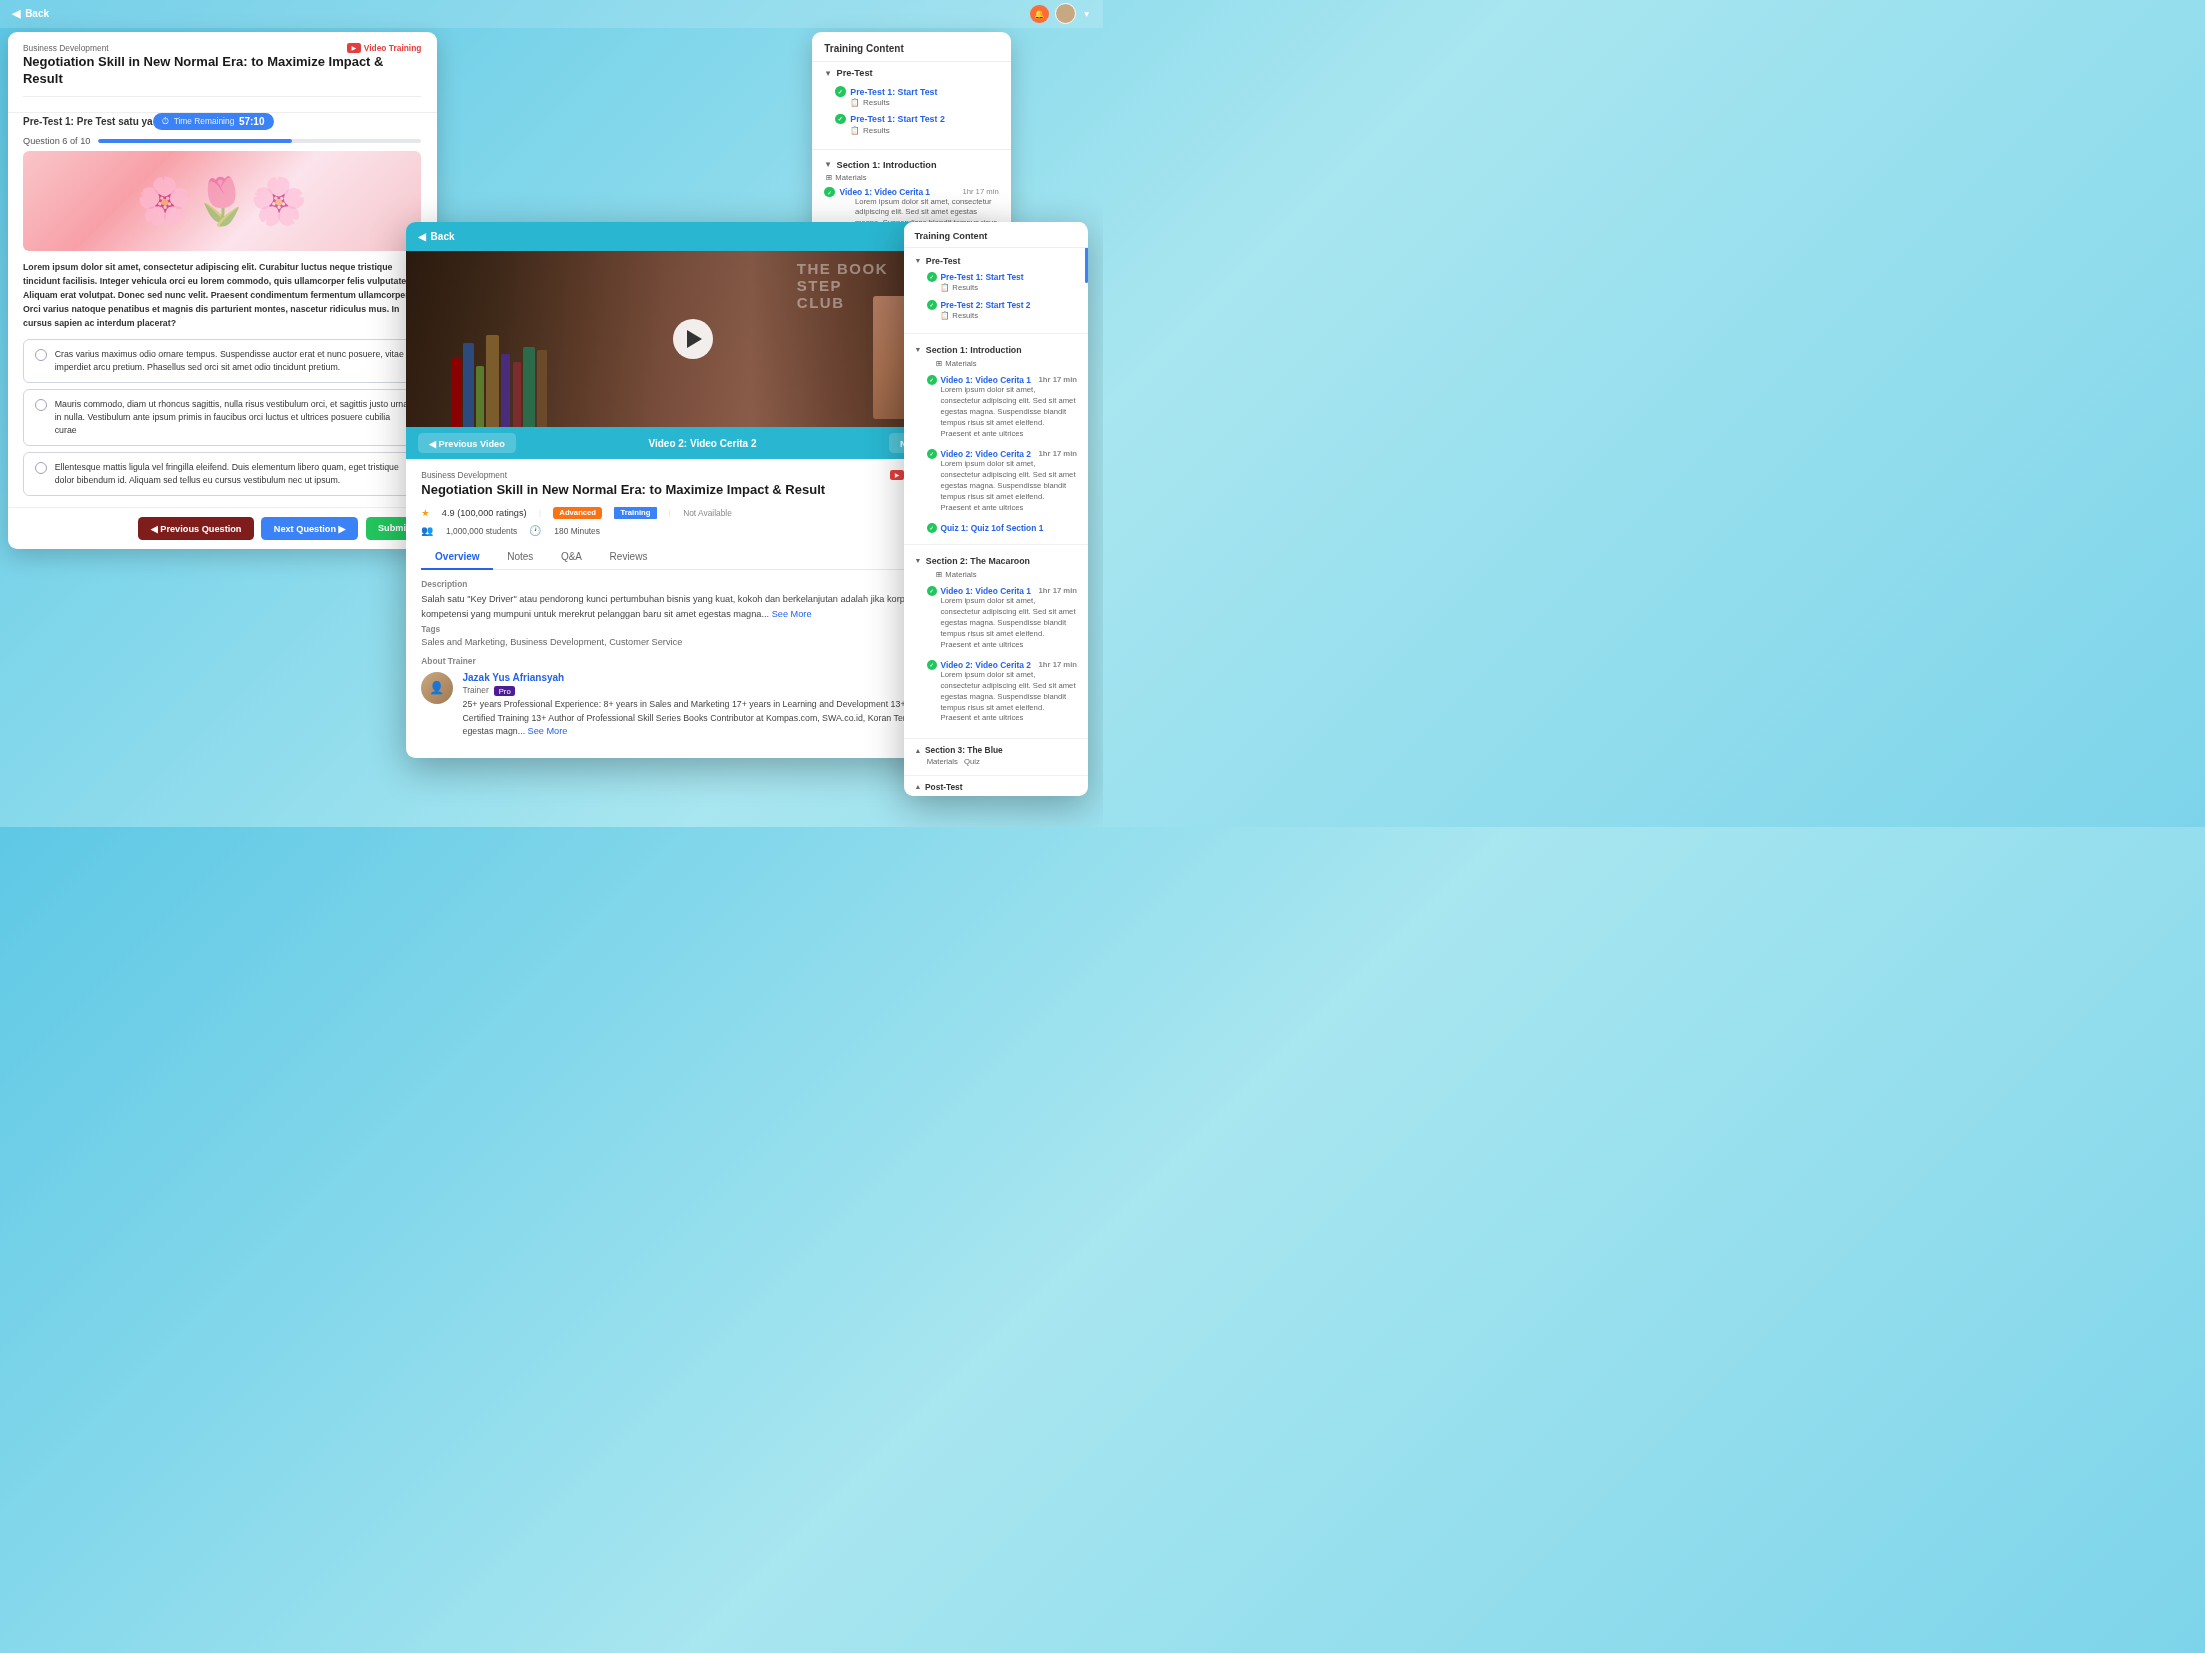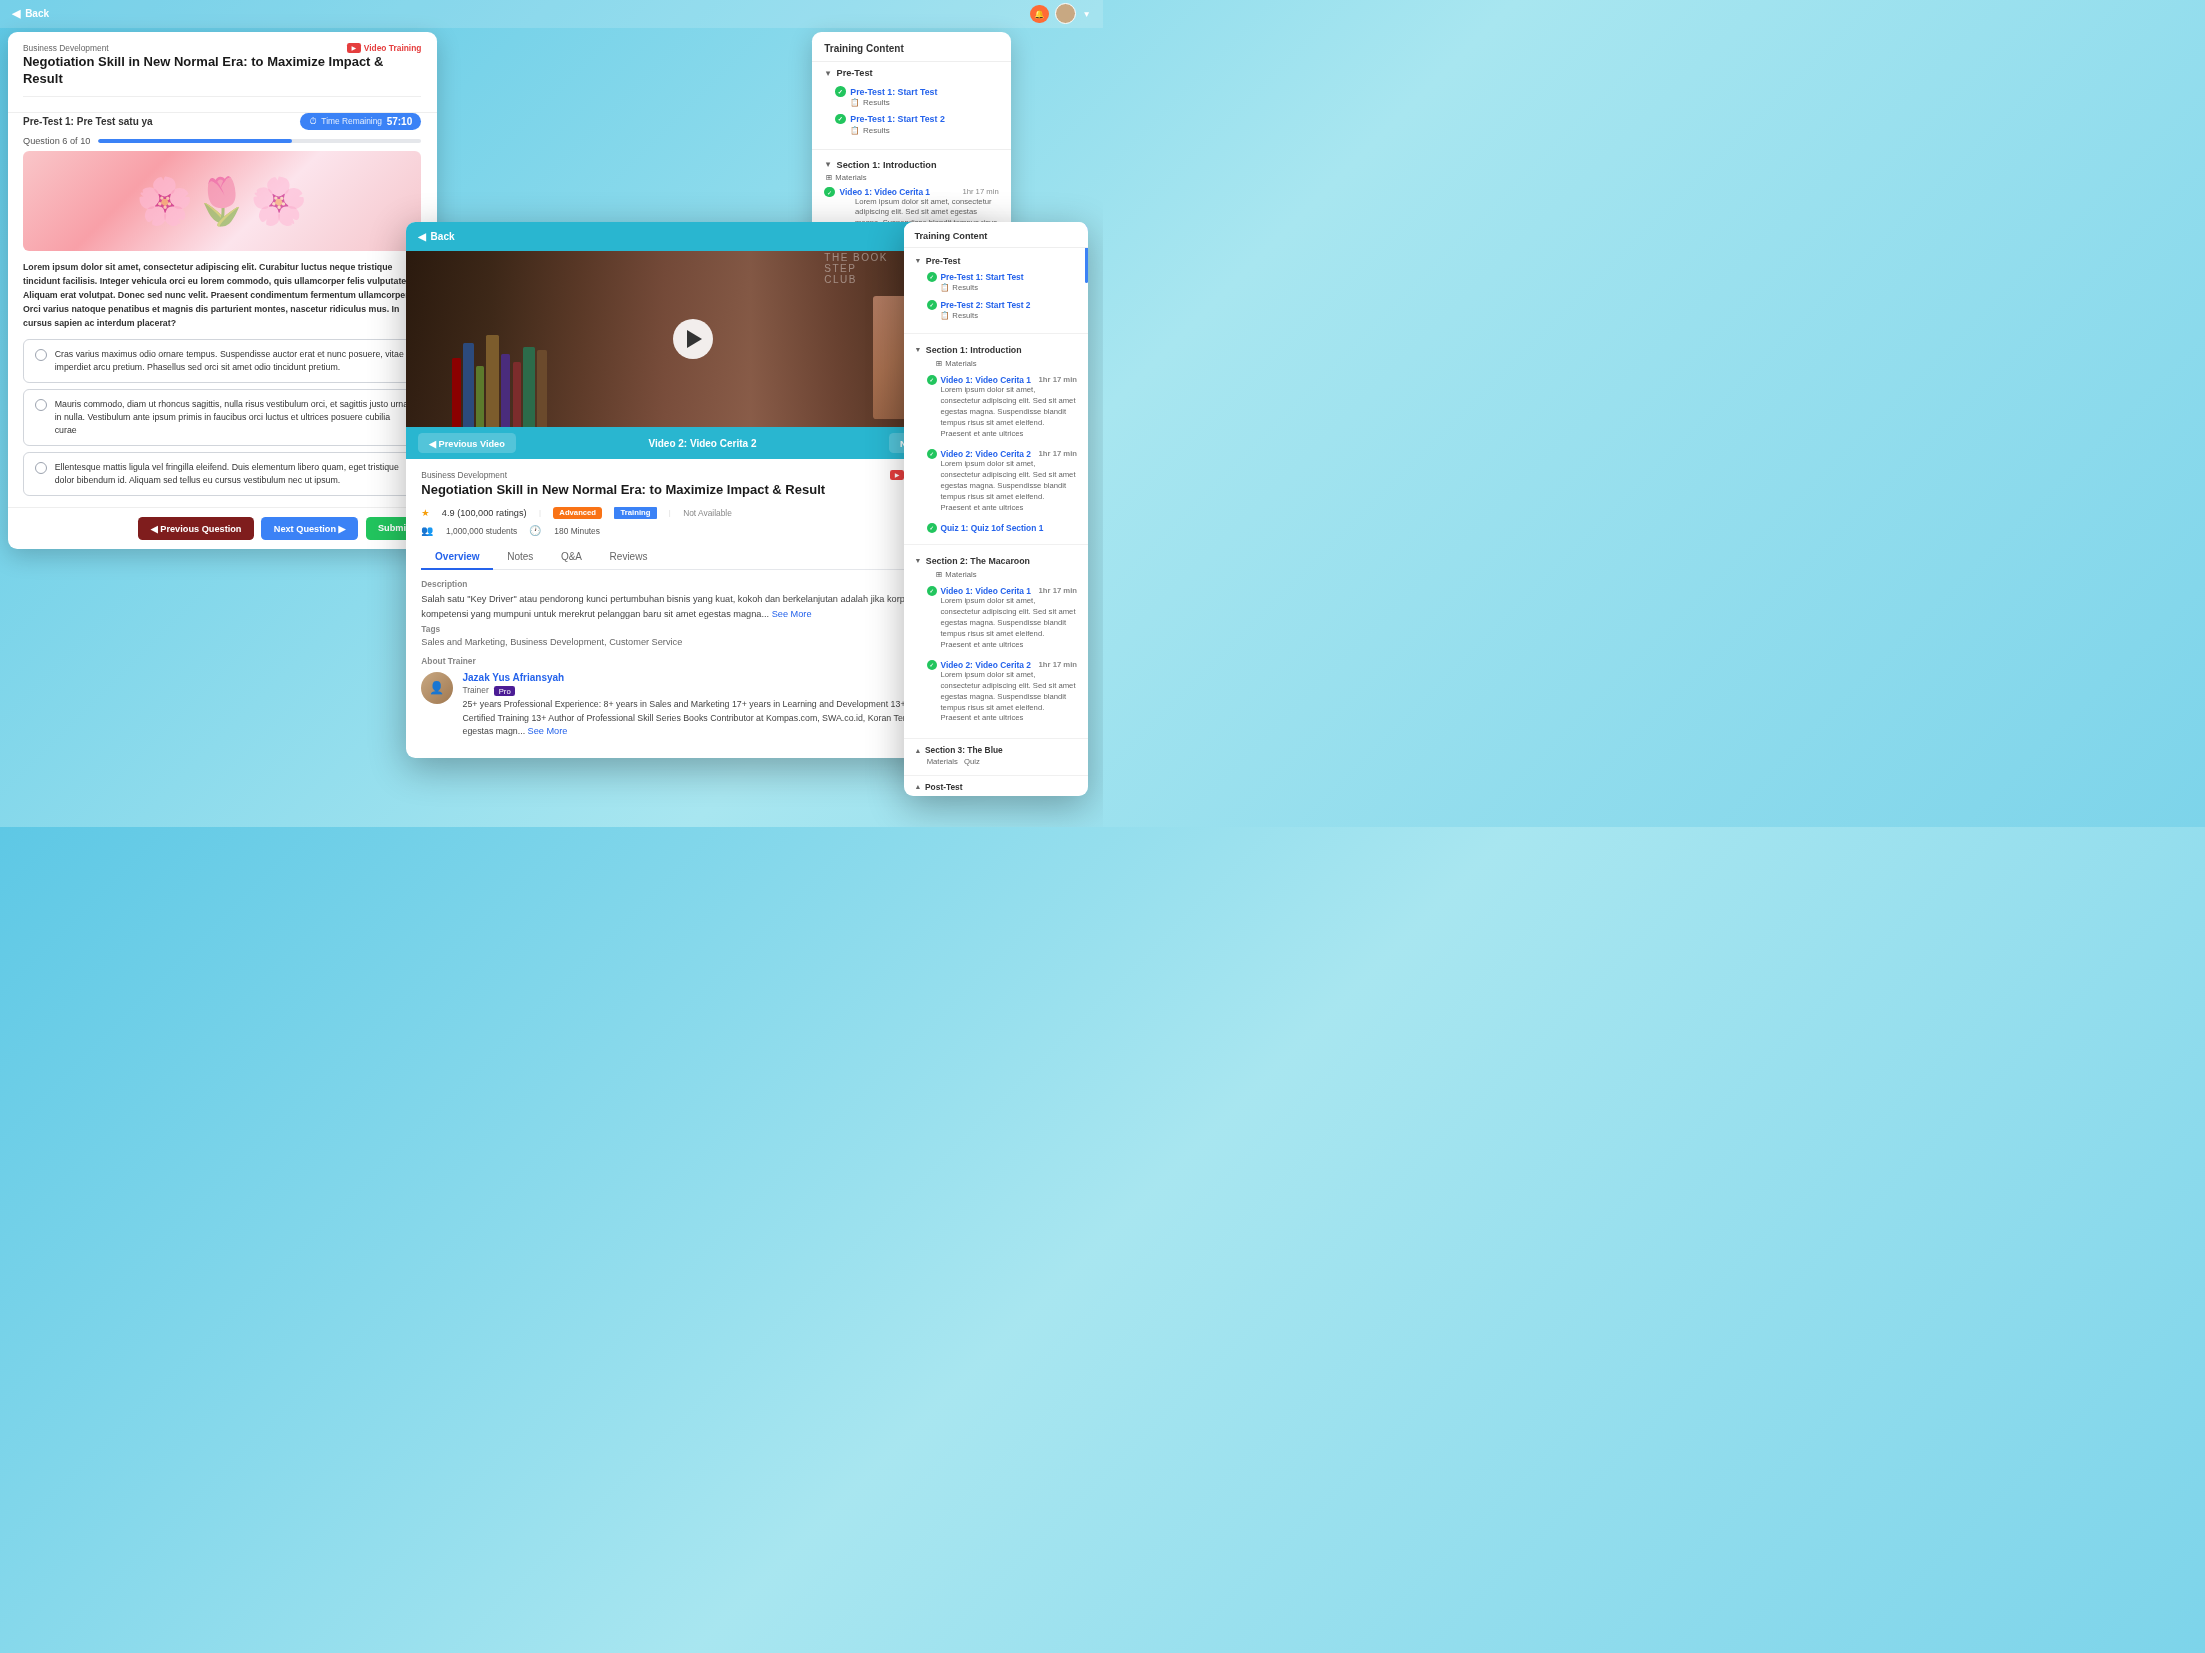--- a/index.html
+++ b/index.html
@@ -106,21 +106,21 @@
       line-height: 1.3;
     }
     .divider {
       height: 0.8px;
       background: #eee;
       margin: 0 0 7.7px;
     }
     .quiz-subheader {
       display: flex;
       align-items: center;
-      justify-content: space-between;
+      justify-content: flex-start;
       padding: 0 15.3px;
       margin-bottom: 6.1px;
     }
     .quiz-subtitle {
       font-size: 10px;
       font-weight: 600;
       color: #333;
     }
     .timer-badge {
       background: #3b82f6;
@@ -864,21 +864,21 @@
         <div style="width:9.2px;height:69px;background:#8b0000;border-radius:1.5px 1.5px 0 0;"></div>
         <div style="width:10.7px;height:84px;background:#2c4a7c;border-radius:1.5px 1.5px 0 0;"></div>
         <div style="width:7.7px;height:61px;background:#5c7a2c;border-radius:1.5px 1.5px 0 0;"></div>
         <div style="width:12.3px;height:92px;background:#7c5c2c;border-radius:1.5px 1.5px 0 0;"></div>
         <div style="width:9.2px;height:73px;background:#4a2c7c;border-radius:1.5px 1.5px 0 0;"></div>
         <div style="width:8.4px;height:65px;background:#7c2c2c;border-radius:1.5px 1.5px 0 0;"></div>
         <div style="width:11.5px;height:80px;background:#2c6b4a;border-radius:1.5px 1.5px 0 0;"></div>
         <div style="width:10px;height:77px;background:#6b4a2c;border-radius:1.5px 1.5px 0 0;"></div>
       </div>
       <div style="position:absolute;right:61px;bottom:7.7px;width:46px;height:123px;background:linear-gradient(135deg, #d4967a, #c4845e, #a06848);border-radius:3.1px;opacity:0.7;"></div>
-      <div style="position:absolute;top:1px;right:92px;font-size:10px;color:rgba(255,255,255,0.4);font-weight:400;letter-spacing:1.5px;text-transform:uppercase;">THE BOOK<br>STEP<br>CLUB</div>
+      <div style="position:absolute;top:9px;right:92px;font-size:15px;color:rgba(255,255,255,0.4);font-weight:700;letter-spacing:1.5px;text-transform:uppercase;">THE BOOK<br>STEP<br>CLUB</div>
     </div>
     <div class="play-btn-overlay">
       <div class="play-triangle"></div>
     </div>
   </div>
 
   <div class="video-nav-bar">
     <button class="prev-video-btn">
       <span>◀  Previous Video</span>
     </button>

